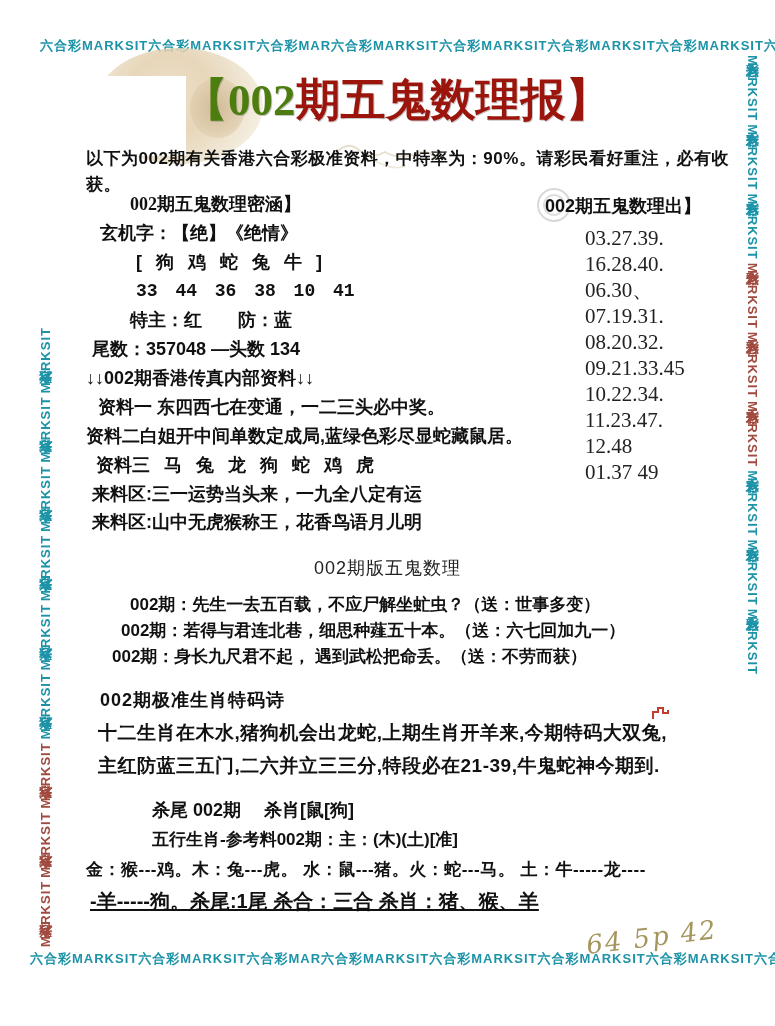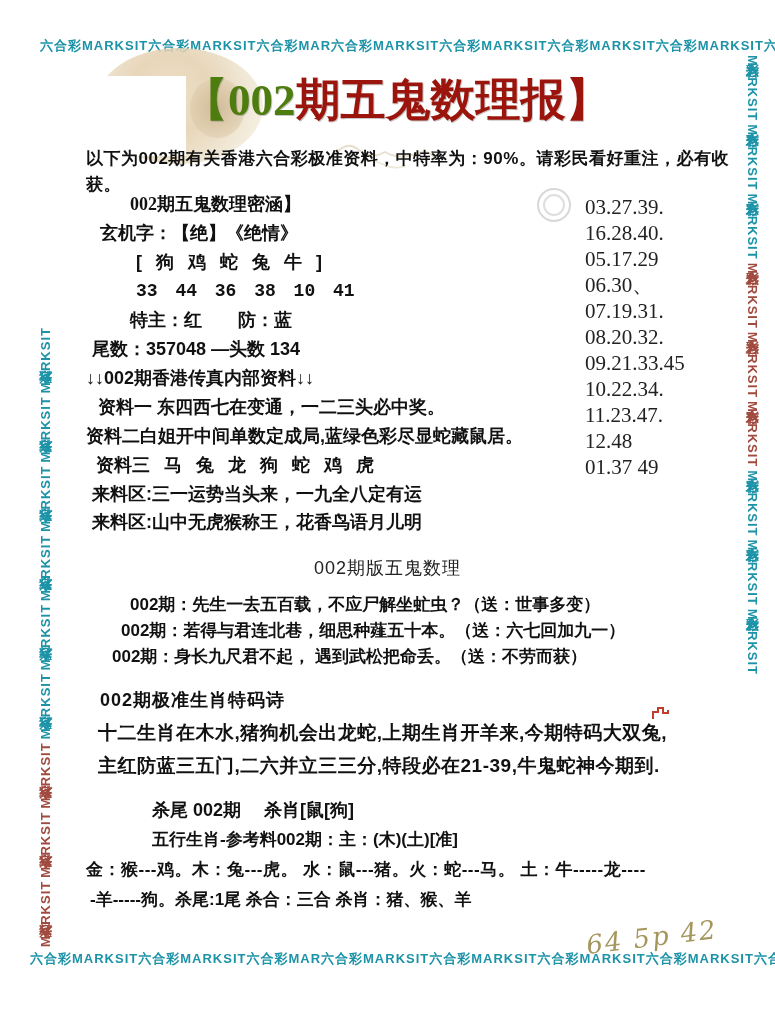--- a/index.html
+++ b/index.html
@@ -55,21 +55,21 @@
   
   .zp-hd{position:absolute;left:100px;top:688px;font-size:18px;font-weight:bold;letter-spacing:1px;}
   .zp1{position:absolute;left:98px;top:720px;font-size:19px;font-weight:bold;letter-spacing:.5px;}
   .zp2{position:absolute;left:98px;top:753px;font-size:19px;font-weight:bold;letter-spacing:.5px;}
   .zigzag{position:absolute;left:652px;top:706px;}
   
   .kill{position:absolute;left:86px;top:798px;font-weight:bold;width:660px;}
   .kill .k1{margin-left:66px;font-size:18px;margin-bottom:6px;}
   .kill .k2{margin-left:66px;font-size:17px;margin-bottom:7px;}
   .kill .k3{font-size:17px;margin-bottom:7px;letter-spacing:.5px;}
-  .kill .k4{margin-left:4px;font-size:17px;}
+  .kill .k4{margin-left:4px;font-size:20px;text-decoration:underline;}
   
   .blessing{position:absolute;left:168px;top:890px;font-family:"Liberation Serif",serif;
             font-weight:bold;font-size:29px;letter-spacing:3px;color:#c5392b;
             text-shadow:0 0 1px rgba(197,57,43,.5);}
   
   .handwriting{position:absolute;left:586px;top:922px;font-family:"DejaVu Serif",serif;
                font-style:italic;font-size:26px;color:#8f7c36;opacity:.8;
                transform:rotate(-7deg);letter-spacing:2px;z-index:3;}
 </style>
 </head>
@@ -104,23 +104,23 @@
     <div class="r">↓↓002期香港传真内部资料↓↓</div>
     <div class="r ml12 fs16">资料一 东四西七在变通，一二三头必中奖。</div>
     <div class="r fs16">资料二白姐开中间单数定成局,蓝绿色彩尽显蛇藏鼠居。</div>
     <div class="r ml10 fs16 wsp">资料三 马 兔 龙 狗 蛇 鸡 虎</div>
     <div class="r ml6 fs17">来料区:三一运势当头来，一九全八定有运</div>
     <div class="r ml6 fs17">来料区:山中无虎猴称王，花香鸟语月儿明</div>
   </div>
 
   <div class="rightcol">
     <div class="ring"></div>
+    <div class="hd">002期五鬼数理出】</div>
     <div class="num">03.27.39.</div>
     <div class="num">16.28.40.</div>
-    <div class="num">05.17.29</div>
     <div class="num">06.30、</div>
     <div class="num">07.19.31.</div>
     <div class="num">08.20.32.</div>
     <div class="num">09.21.33.45</div>
     <div class="num">10.22.34.</div>
     <div class="num">11.23.47.</div>
     <div class="num">12.48</div>
     <div class="num">01.37 49</div>
   </div>
 

